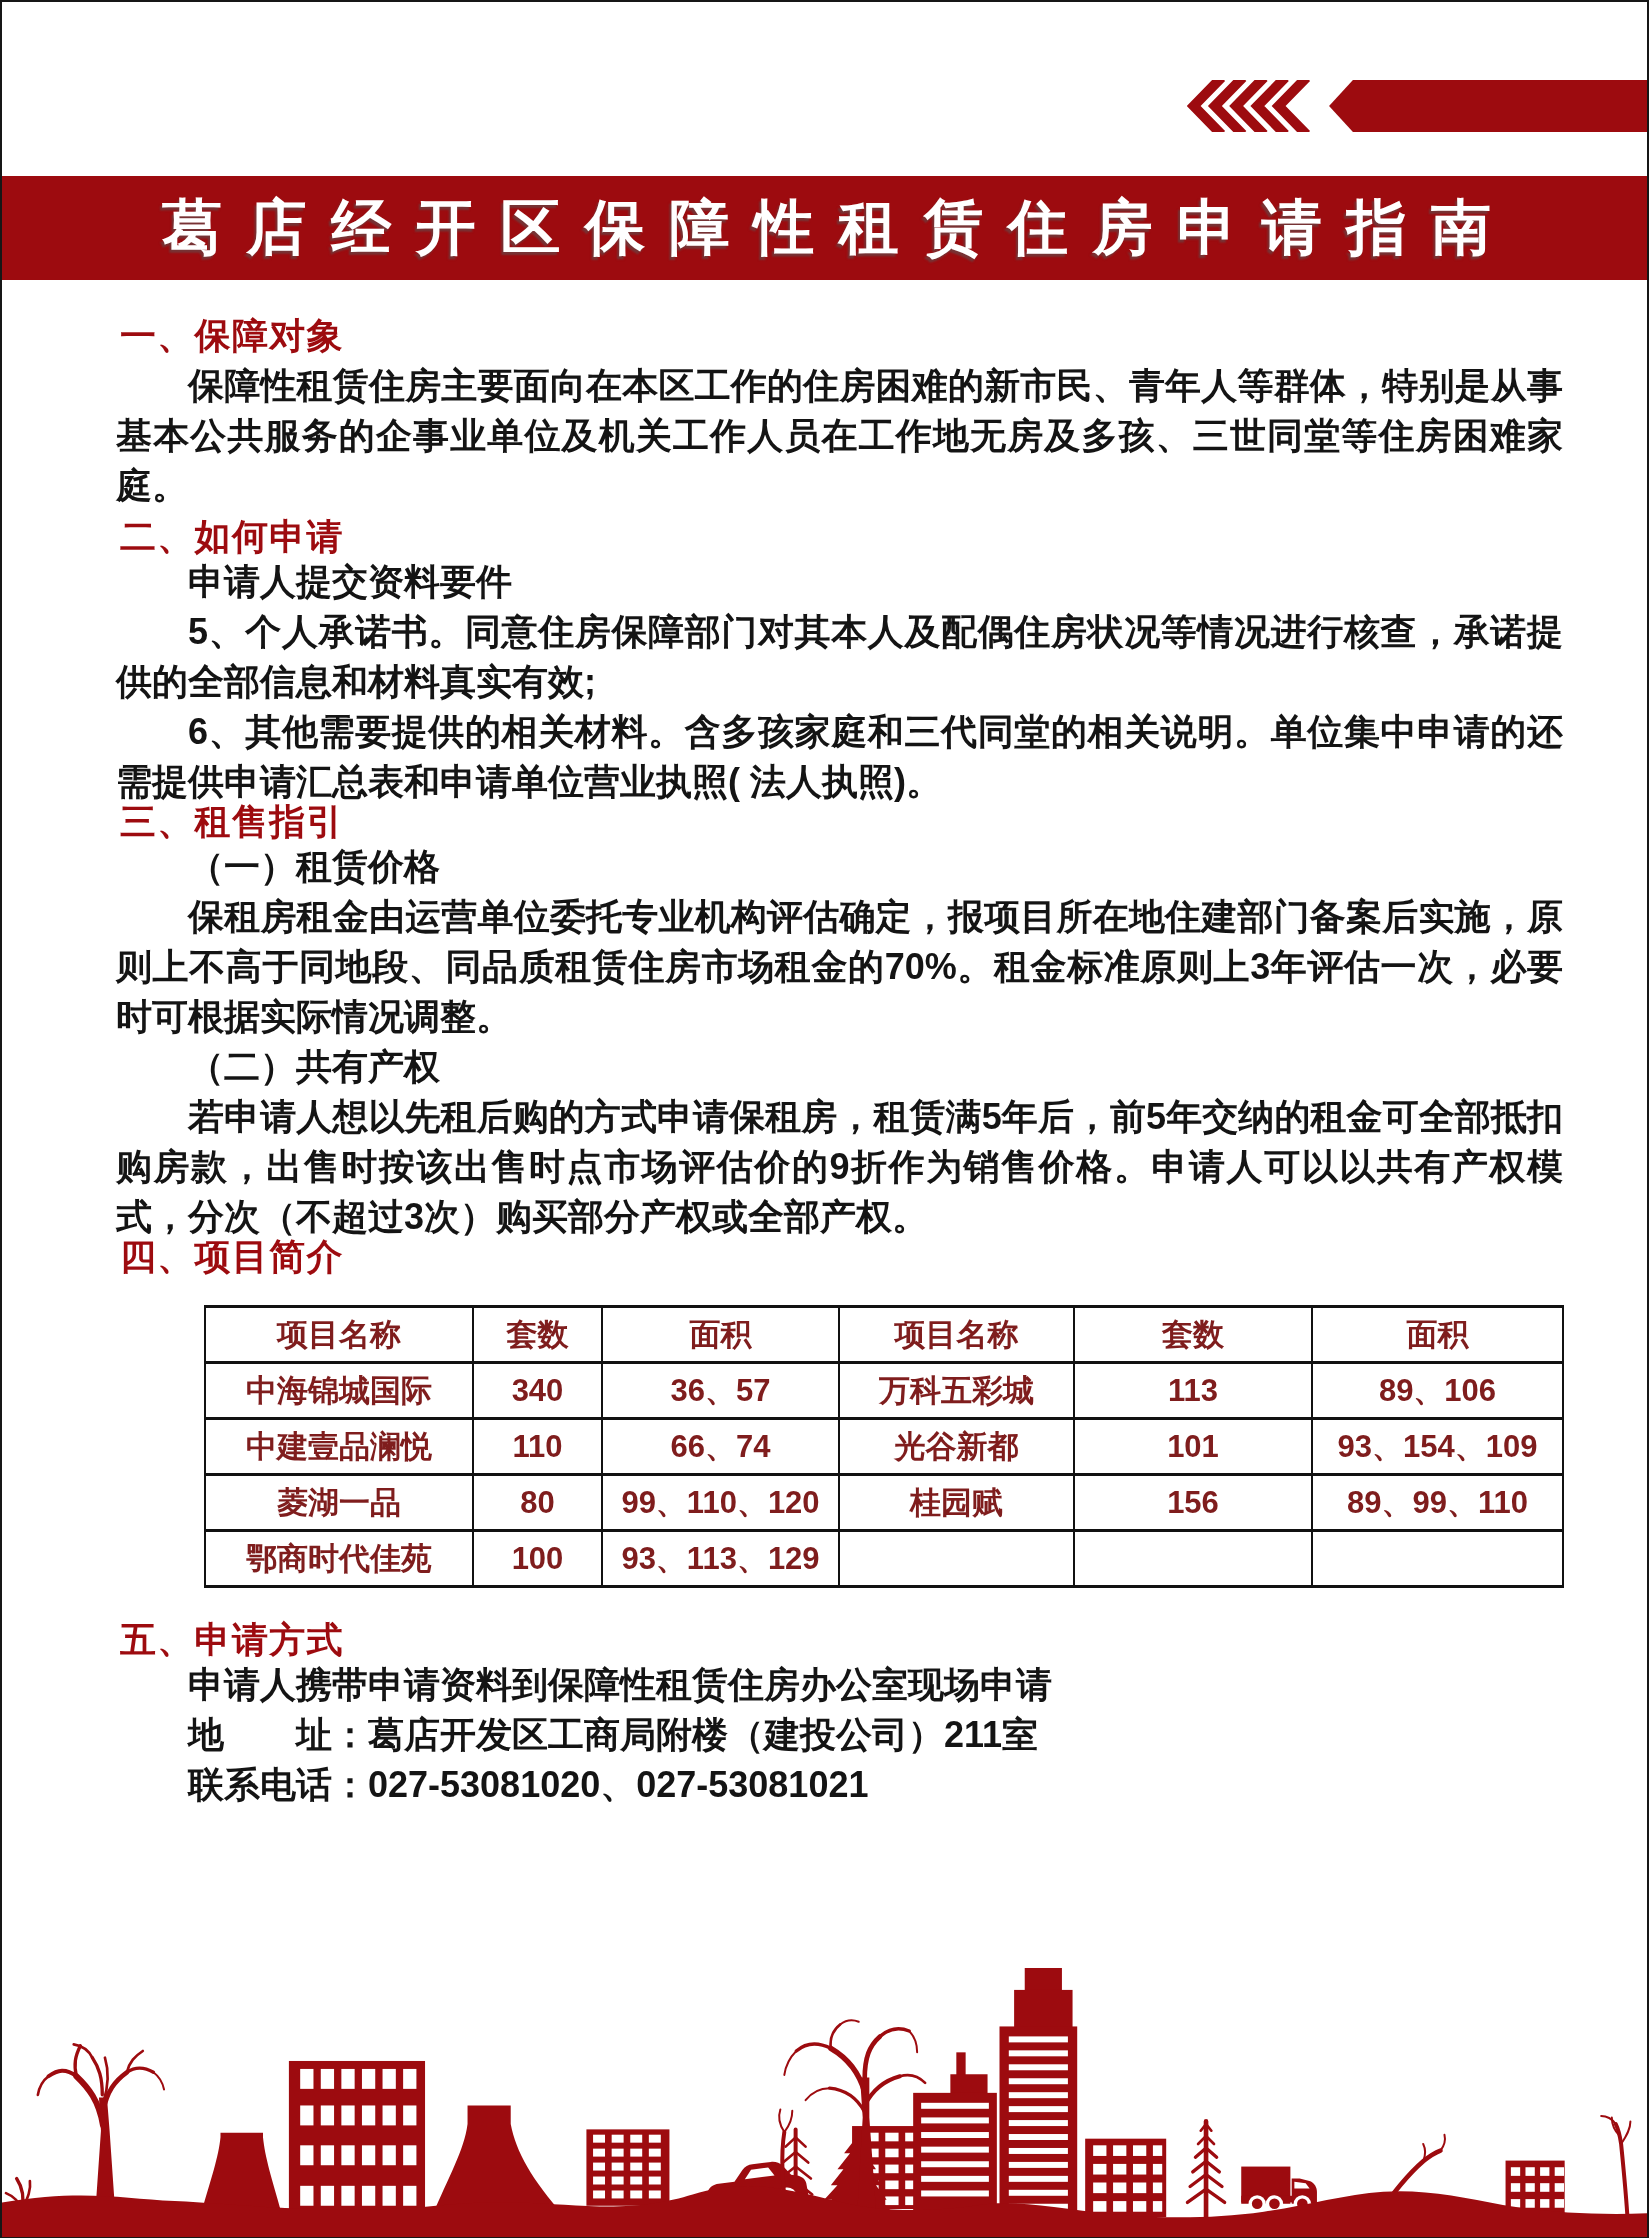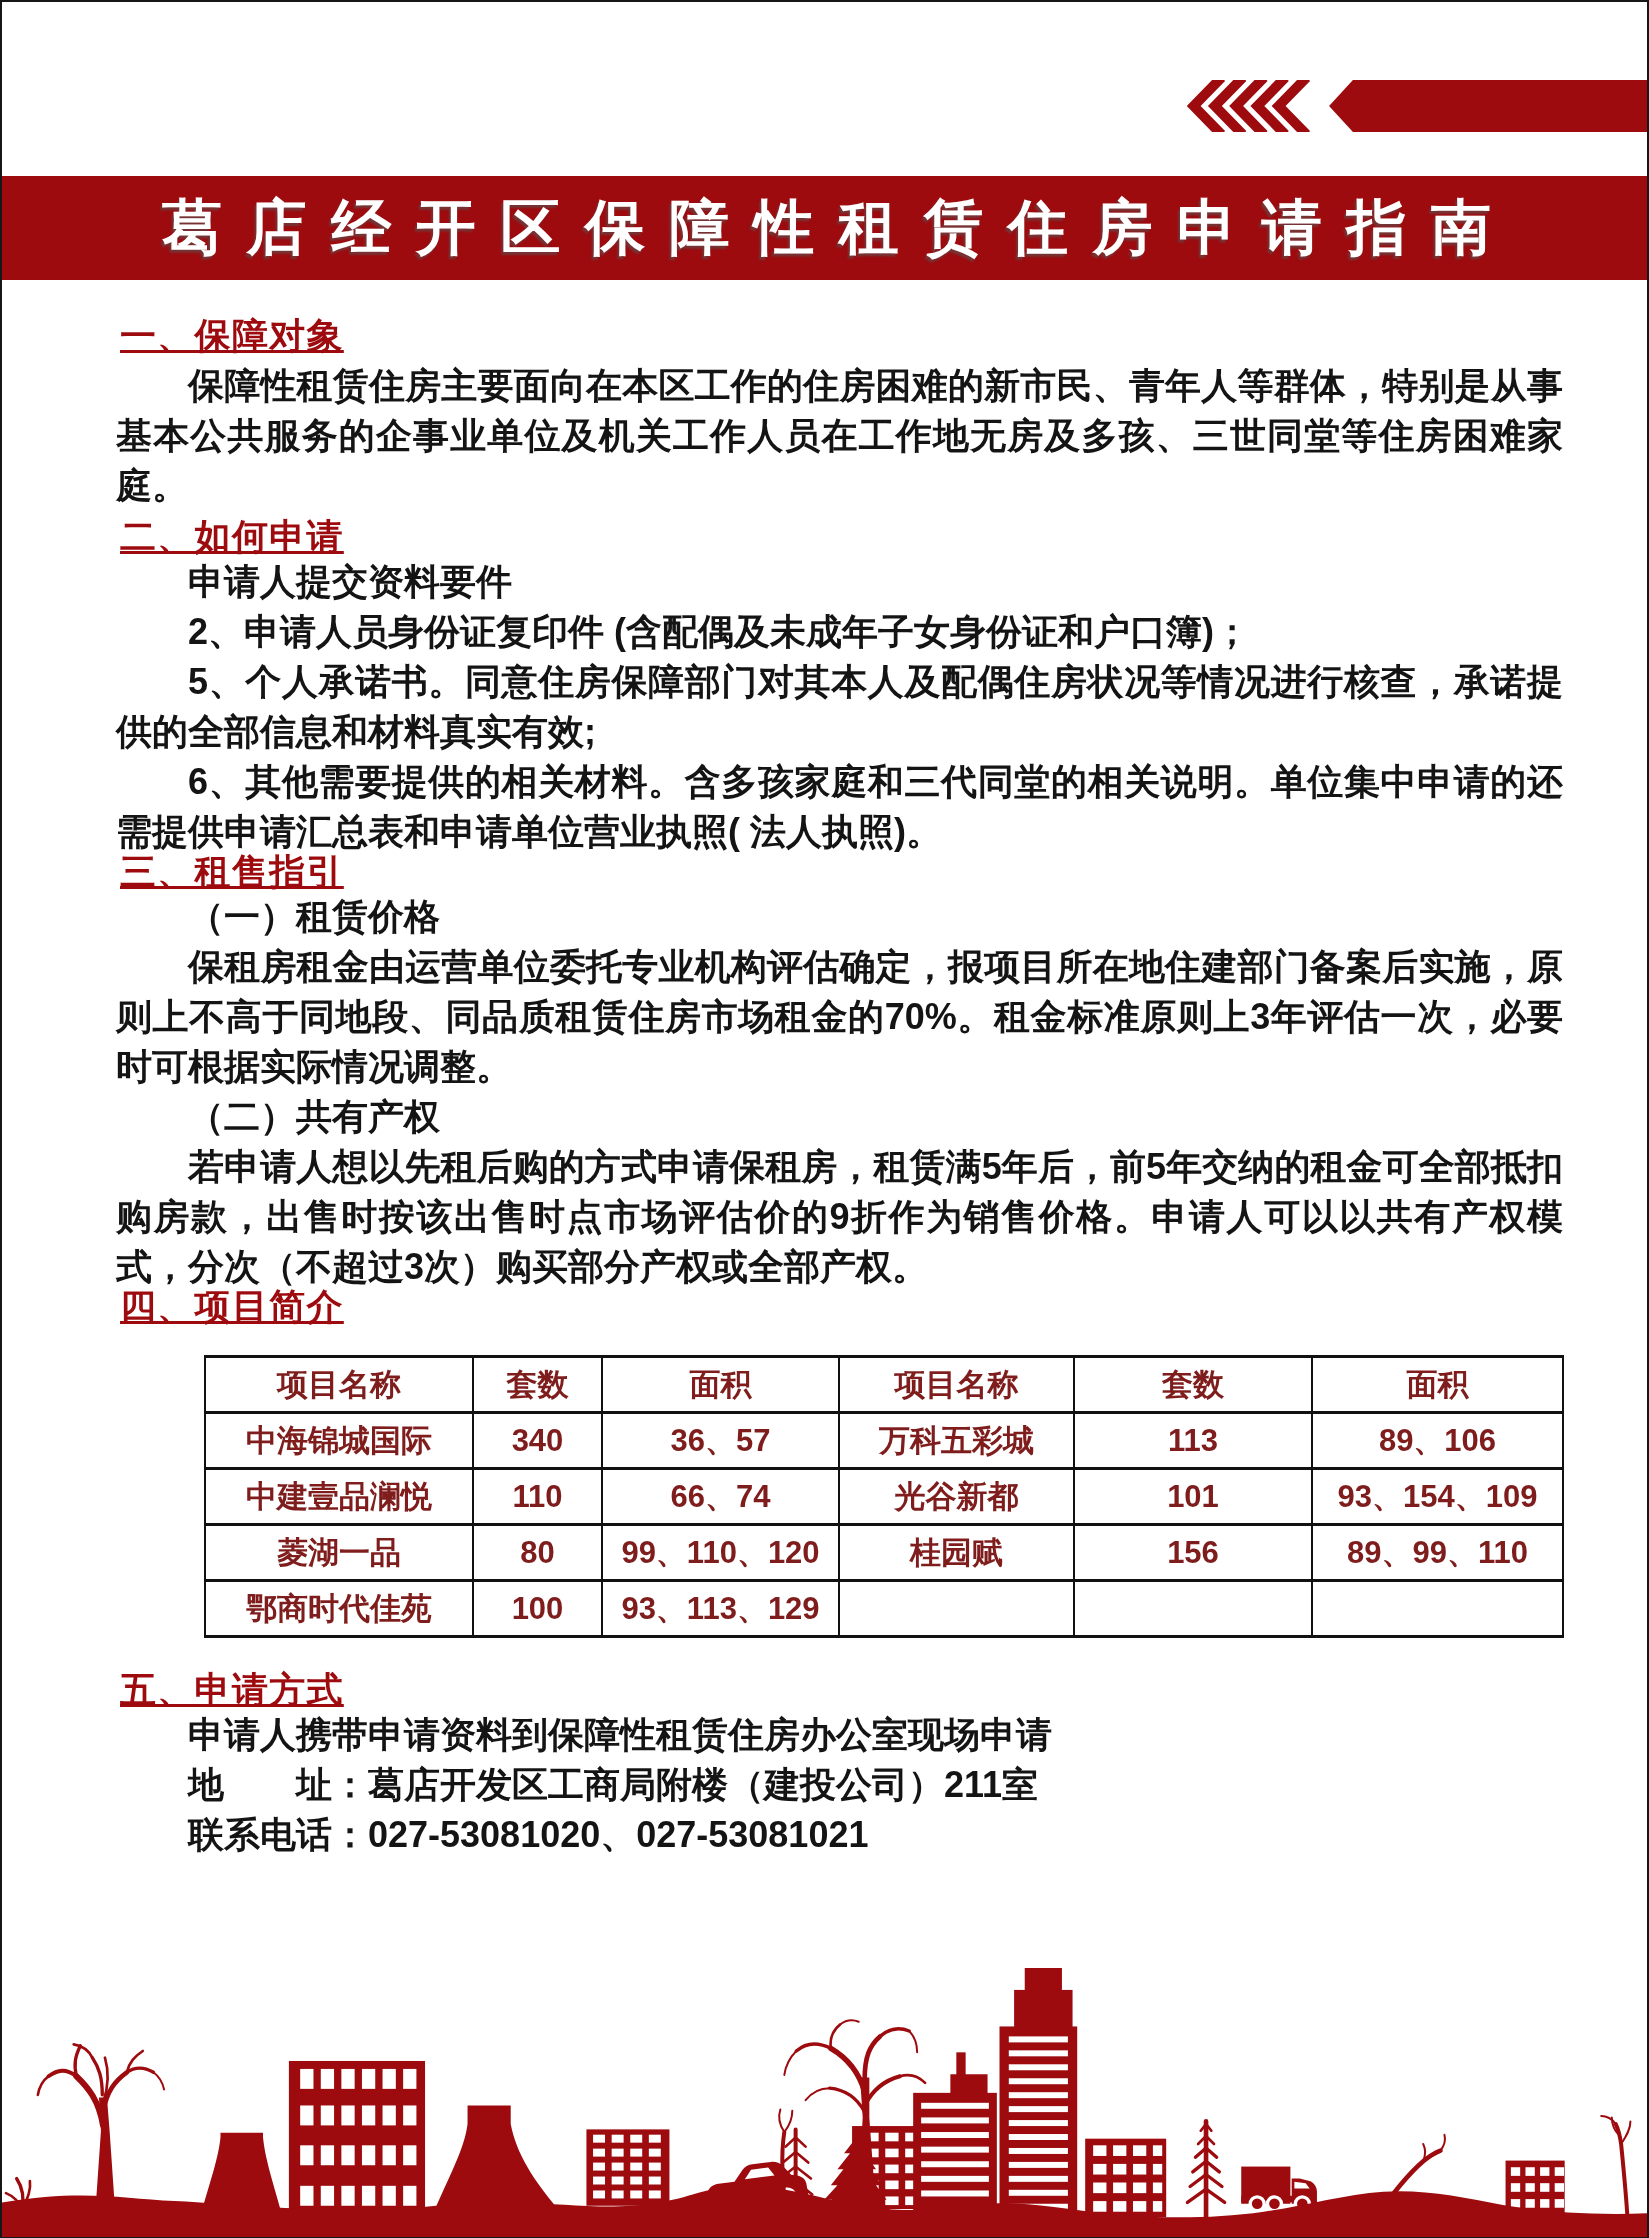--- a/index.html
+++ b/index.html
@@ -20,21 +20,21 @@
     letter-spacing:24.6px;padding-left:24.6px;
     text-shadow:-2px 2.7px 2px rgba(85,85,85,.55);
   }
   
   .content{
     position:absolute;left:114px;top:302px;width:1447px;
     font-size:36px;line-height:50px;font-weight:600;color:#141414;
   }
   .sec{
     color:#9D0B0F;font-size:36px;font-weight:800;line-height:41px;
-    margin:5.3px 0 0 4px;letter-spacing:1.3px;text-decoration:underline;
+    margin:5.3px 0 0 4px;letter-spacing:1.3px;
   }
   .sec.s1{margin-top:10.6px;}
   .sec.s3{margin-top:-6.6px;}
   .sec.s4{margin-top:-5.3px;}
   .sec.s5{margin-top:31px;}
   .para{margin:5.3px 0 0 0;text-indent:72px;text-align:justify;}
   .line{margin:0;text-indent:72px;}
   
   .ptable{
     border-collapse:collapse;margin:28px 0 0 88px;width:1359px;
@@ -69,21 +69,20 @@
     <span class="banner-title">葛店经开区保障性租赁住房申请指南</span>
   </div>
 
   <div class="content">
 
     <div class="sec s1">一、保障对象</div>
     <p class="para">保障性租赁住房主要面向在本区工作的住房困难的新市民、青年人等群体，特别是从事基本公共服务的企事业单位及机关工作人员在工作地无房及多孩、三世同堂等住房困难家庭。</p>
 
     <div class="sec">二、如何申请</div>
     <p class="line">申请人提交资料要件</p>
-    <p class="line">2、申请人员身份证复印件 (含配偶及未成年子女身份证和户口簿)；</p>
     <p class="para" style="margin-top:0">5、个人承诺书。同意住房保障部门对其本人及配偶住房状况等情况进行核查，承诺提供的全部信息和材料真实有效;</p>
     <p class="para" style="margin-top:0">6、其他需要提供的相关材料。含多孩家庭和三代同堂的相关说明。单位集中申请的还需提供申请汇总表和申请单位营业执照( 法人执照)。</p>
 
     <div class="sec s3">三、租售指引</div>
     <p class="line">（一）租赁价格</p>
     <p class="para" style="margin-top:0">保租房租金由运营单位委托专业机构评估确定，报项目所在地住建部门备案后实施，原则上不高于同地段、同品质租赁住房市场租金的70%。租金标准原则上3年评估一次，必要时可根据实际情况调整。</p>
     <p class="line">（二）共有产权</p>
     <p class="para" style="margin-top:0">若申请人想以先租后购的方式申请保租房，租赁满5年后，前5年交纳的租金可全部抵扣购房款，出售时按该出售时点市场评估价的9折作为销售价格。申请人可以以共有产权模式，分次（不超过3次）购买部分产权或全部产权。</p>
 
     <div class="sec s4">四、项目简介</div>

